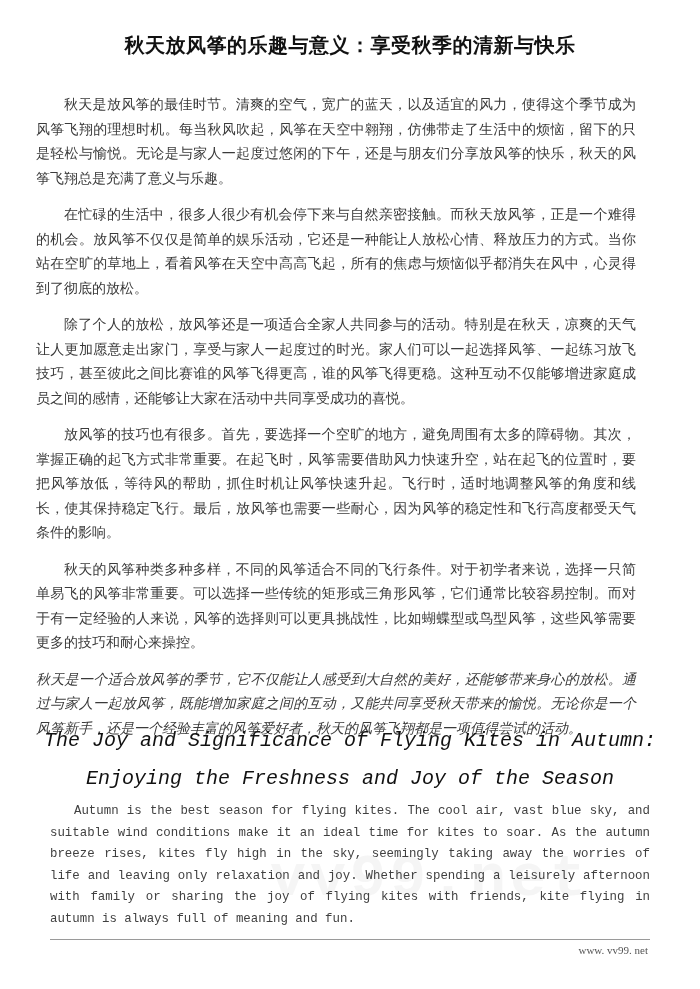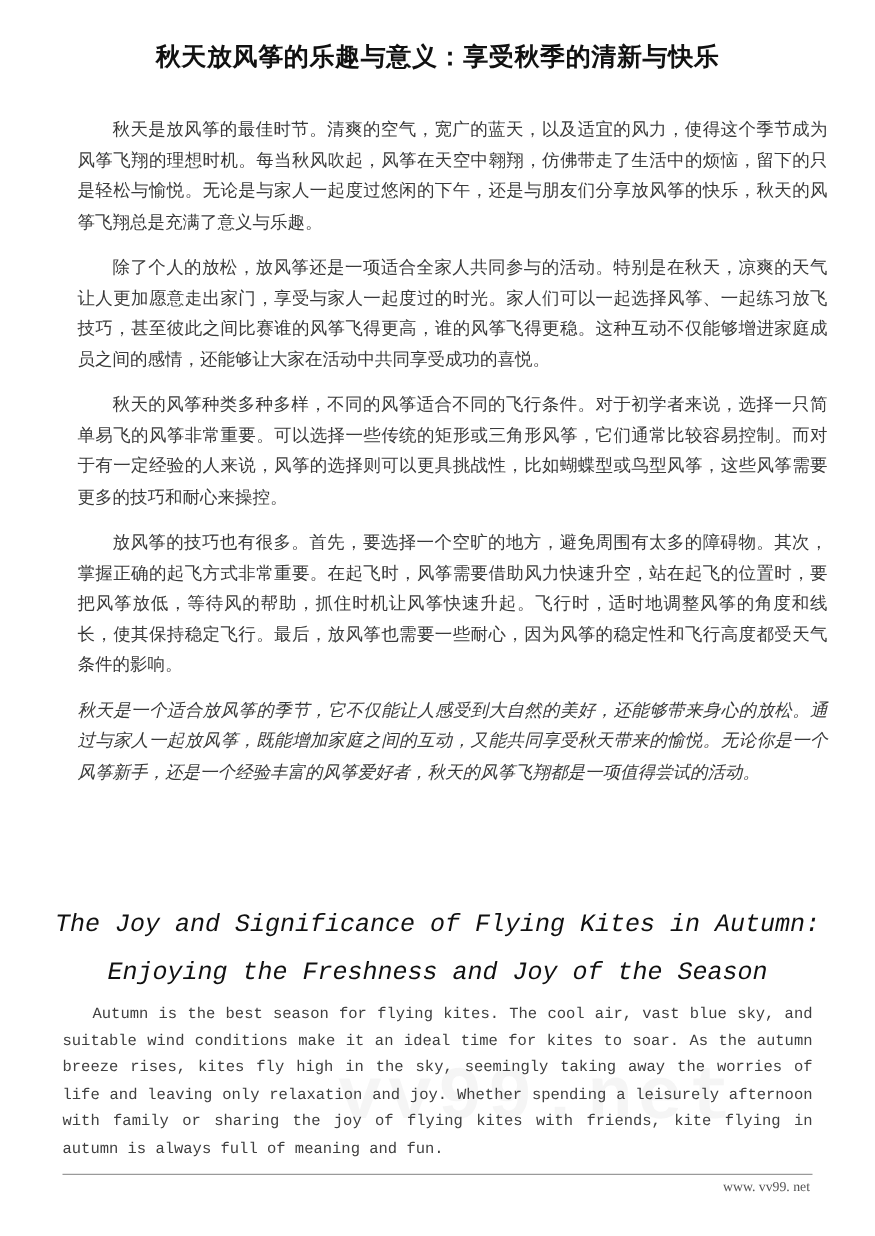--- a/index.html
+++ b/index.html
@@ -27,21 +27,21 @@
       text-align: center;
       font-family: "DejaVu Sans", sans-serif;
       font-weight: bold;
       font-size: 20px;
       letter-spacing: 0.5px;
       color: #111111;
       margin: 0;
     }
     .zh-body {
       position: absolute;
-      left: 62px;
+      left: 36px;
       width: 600px;
       top: 92px;
       font-family: "DejaVu Serif", serif;
       font-size: 14px;
       line-height: 24.5px;
       color: #3a3a3a;
     }
     .zh-body p {
       margin: 0 0 12px 0;
       text-align: justify;
@@ -107,23 +107,24 @@
   </style>
 </head>
 <body>
 
 <div class="page">
 
   <h1 class="zh-title">秋天放风筝的乐趣与意义：享受秋季的清新与快乐</h1>
 
   <div class="zh-body">
     <p>秋天是放风筝的最佳时节。清爽的空气，宽广的蓝天，以及适宜的风力，使得这个季节成为风筝飞翔的理想时机。每当秋风吹起，风筝在天空中翱翔，仿佛带走了生活中的烦恼，留下的只是轻松与愉悦。无论是与家人一起度过悠闲的下午，还是与朋友们分享放风筝的快乐，秋天的风筝飞翔总是充满了意义与乐趣。</p>
+    <p>在忙碌的生活中，很多人很少有机会停下来与自然亲密接触。而秋天放风筝，正是一个难得的机会。放风筝不仅仅是简单的娱乐活动，它还是一种能让人放松心情、释放压力的方式。当你站在空旷的草地上，看着风筝在天空中高高飞起，所有的焦虑与烦恼似乎都消失在风中，心灵得到了彻底的放松。</p>
     <p>除了个人的放松，放风筝还是一项适合全家人共同参与的活动。特别是在秋天，凉爽的天气让人更加愿意走出家门，享受与家人一起度过的时光。家人们可以一起选择风筝、一起练习放飞技巧，甚至彼此之间比赛谁的风筝飞得更高，谁的风筝飞得更稳。这种互动不仅能够增进家庭成员之间的感情，还能够让大家在活动中共同享受成功的喜悦。</p>
+    <p>放风筝的技巧也有很多。首先，要选择一个空旷的地方，避免周围有太多的障碍物。其次，掌握正确的起飞方式非常重要。在起飞时，风筝需要借助风力快速升空，站在起飞的位置时，要把风筝放低，等待风的帮助，抓住时机让风筝快速升起。飞行时，适时地调整风筝的角度和线长，使其保持稳定飞行。最后，放风筝也需要一些耐心，因为风筝的稳定性和飞行高度都受天气条件的影响。</p>
     <p>秋天的风筝种类多种多样，不同的风筝适合不同的飞行条件。对于初学者来说，选择一只简单易飞的风筝非常重要。可以选择一些传统的矩形或三角形风筝，它们通常比较容易控制。而对于有一定经验的人来说，风筝的选择则可以更具挑战性，比如蝴蝶型或鸟型风筝，这些风筝需要更多的技巧和耐心来操控。</p>
-    <p>放风筝的技巧也有很多。首先，要选择一个空旷的地方，避免周围有太多的障碍物。其次，掌握正确的起飞方式非常重要。在起飞时，风筝需要借助风力快速升空，站在起飞的位置时，要把风筝放低，等待风的帮助，抓住时机让风筝快速升起。飞行时，适时地调整风筝的角度和线长，使其保持稳定飞行。最后，放风筝也需要一些耐心，因为风筝的稳定性和飞行高度都受天气条件的影响。</p>
     <p class="no-indent">秋天是一个适合放风筝的季节，它不仅能让人感受到大自然的美好，还能够带来身心的放松。通过与家人一起放风筝，既能增加家庭之间的互动，又能共同享受秋天带来的愉悦。无论你是一个风筝新手，还是一个经验丰富的风筝爱好者，秋天的风筝飞翔都是一项值得尝试的活动。</p>
   </div>
 
   <h2 class="en-title">
     <span>The Joy and Significance of Flying Kites in Autumn:</span><br>
     <span>Enjoying the Freshness and Joy of the Season</span>
   </h2>
 
   <div class="watermark">vv99.net</div>
 

